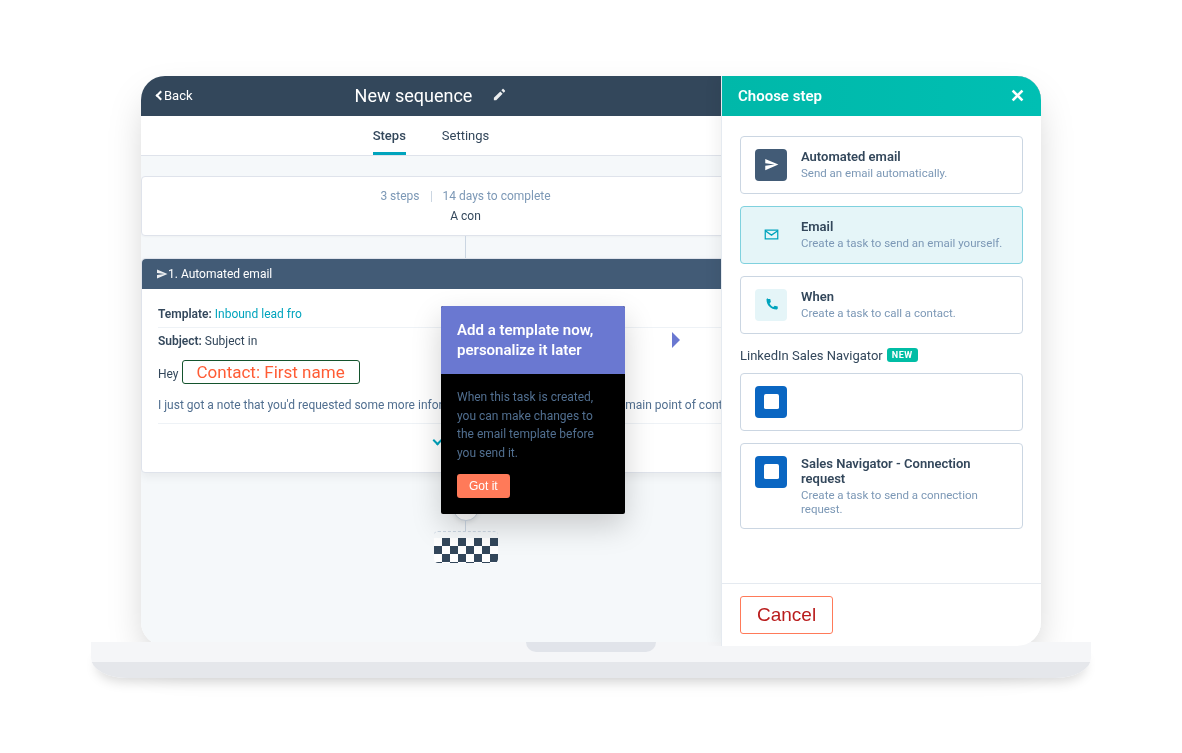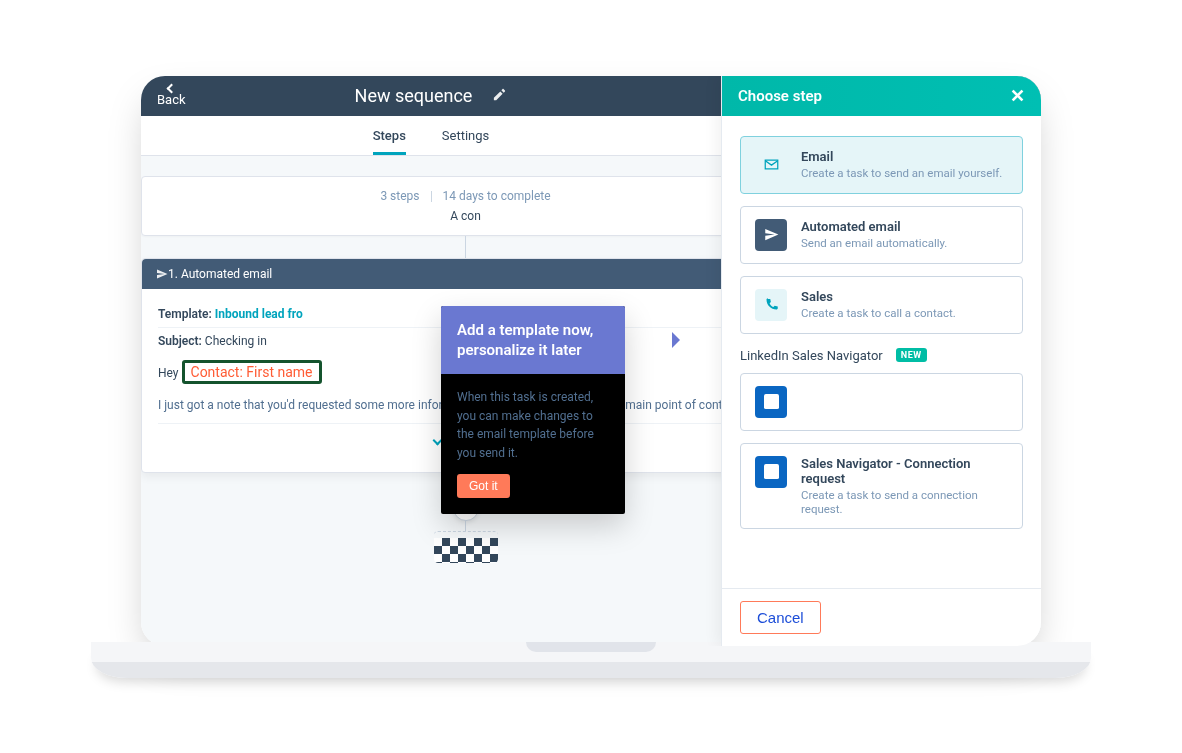--- a/index.html
+++ b/index.html
@@ -61,21 +61,21 @@
     height:40px;
     background:#33475b;
     color:#fff;
     display:flex;
     align-items:center;
     padding:0 16px;
     flex:none;
   }
   .back-btn {
     display:flex; align-items:center; 
-    font-size:13px; cursor:pointer;flex-direction:column;
+    font-size:13px; cursor:pointer;
   }
   .chevron-left {
     width:7px;height:7px;border-left:2px solid #fff;border-bottom:2px solid #fff;
     transform:rotate(45deg);
   }
   .title-area {
     position:absolute; left:0; right:320px; top:0; height:40px;
     display:flex;align-items:center;justify-content:center;
     gap:20px;
     color:#fff; font-size:18px; font-weight:400;
@@ -133,24 +133,24 @@
     background:#425b76;color:#fff;
     padding:8px 14px;font-size:12px;
     display:flex;align-items:center;
     border-top-left-radius:4px;border-top-right-radius:4px;
   }
   .step-head svg{width:12px;height:12px;fill:#fff;opacity:.9;}
   .step-body { padding:12px 16px; color:#33475b; font-size:12px;}
   .field-row { padding:6px 0; }
   .field-row + .field-row { border-top:1px solid #eef2f6; }
   .label { font-weight:600; }
-  .teal-link { color:#00a4bd;font-weight:bold; }
+  .teal-link { color:#00a4bd; }
   .token-chip {
-    display:inline-block;border:3px solid #14532d;
-    color:#ff5c35;border-radius:3px;padding:1px 6px;font-size:14px;
+    display:inline-block;border:1px solid #14532d;
+    color:#ff5c35;border-radius:3px;padding:1px 14px;font-size:17px;
   }
   .body-text{ color:#516f90;font-size:12px;line-height:1.6;margin-top:6px; }
   .see-more {
     display:flex;align-items:center;justify-content:center;gap:6px;
     padding:10px 0 12px; color:#00a4bd; font-size:12px; cursor:pointer;
     border-top:1px solid #eef2f6; margin-top:8px;
   }
   .chev-down{width:7px;height:7px;border-left:2px solid #00a4bd;border-bottom:2px solid #00a4bd;transform:rotate(-45deg);}
 
   .add-circle{
@@ -228,33 +228,33 @@
     width:32px;height:32px;flex:none;border-radius:4px;
     display:flex;align-items:center;justify-content:center;
     background:#e5f5f8;color:#00a4bd;
   }
   .opt.alt .ico{background:#425b76;color:#fff;}
   .opt .ico svg{width:15px;height:15px;fill:currentColor;}
   .opt .ico.linkedin{background:#0a66c2;color:#fff;}
   .opt-title{font-weight:600;color:#33475b;font-size:13px;}
   .opt-desc{color:#7c98b6;font-size:11.5px;margin-top:2px;}
   .section-label{
-    display:flex;align-items:center;gap:13px;
+    display:flex;align-items:center;gap:4px;
     color:#33475b;font-size:13px;margin:14px 0 10px;
   }
   .badge-new{
     background:#00bda5;color:#fff;font-size:9px;font-weight:700;
     padding:2px 5px;border-radius:3px;letter-spacing:.5px;
   }
   .sp-foot{
     flex:none;border-top:1px solid #e5eaf0;padding:12px 18px;
   }
   .cancel-btn{
-    border:1px solid #ff7a59;color:#1d4ed8;background:#fff;
-    padding:7px 16px;border-radius:3px;font-size:15px;cursor:pointer;
+    border:1px solid #ff7a59;color:#b91c1c;background:#fff;
+    padding:7px 16px;border-radius:3px;font-size:19px;cursor:pointer;
   }
 </style>
 </head>
 <body>
 
 <svg width="0" height="0" style="position:absolute">
   <symbol id="i-send" viewBox="0 0 24 24">
       <path d="M2 21l21-9L2 3v7l15 2-15 2z"></path>
     </symbol>
   <symbol id="i-mail" viewBox="0 0 24 24">
@@ -320,21 +320,21 @@
                 </svg>
               <span>1. Automated email</span>
             </div>
             <div class="step-body">
               <div class="field-row">
                 <span class="label">Template:</span>
                 <span class="teal-link">Inbound lead fro</span>
               </div>
               <div class="field-row">
                 <span class="label">Subject:</span>
-                <span>Checking in</span>
+                <span>Subject in</span>
               </div>
               <div class="field-row" style="border-top:none;">
                 <span>Hey</span>
                 <span class="token-chip">Contact: First name</span>
               </div>
               <div class="body-text">I just got a note that you'd requested some more information about X PRODUCT as your main point of contact.</div>
               <div class="see-more">
                 <span class="chev-down"></span>
                 <span>See more</span>
               </div>
@@ -357,52 +357,52 @@
         <div class="popover-caret"></div>
       </div>
 
       <div class="sidepanel">
         <div class="sp-head">
           <span>Choose step</span>
           <span class="close-x">✕</span>
         </div>
         <div class="sp-body">
 
+          <div class="opt alt">
+            <div class="ico">
+                <svg>
+                  <use href="#i-send"></use>
+                </svg>
+              </div>
+            <div>
+              <div class="opt-title">Automated email</div>
+              <div class="opt-desc">Send an email automatically.</div>
+            </div>
+          </div>
+
           <div class="opt selected">
             <div class="ico">
                 <svg>
                   <use href="#i-mail"></use>
                 </svg>
               </div>
             <div>
               <div class="opt-title">Email</div>
               <div class="opt-desc">Create a task to send an email yourself.</div>
             </div>
           </div>
 
-          <div class="opt alt">
-            <div class="ico">
-                <svg>
-                  <use href="#i-send"></use>
-                </svg>
-              </div>
-            <div>
-              <div class="opt-title">Automated email</div>
-              <div class="opt-desc">Send an email automatically.</div>
-            </div>
-          </div>
-
           <div class="opt">
             <div class="ico">
                 <svg>
                   <use href="#i-phone"></use>
                 </svg>
               </div>
             <div>
-              <div class="opt-title">Sales</div>
+              <div class="opt-title">When</div>
               <div class="opt-desc">Create a task to call a contact.</div>
             </div>
           </div>
 
 
           <div class="section-label">
             <span>LinkedIn Sales Navigator</span>
             <span class="badge-new">NEW</span>
           </div>
 

